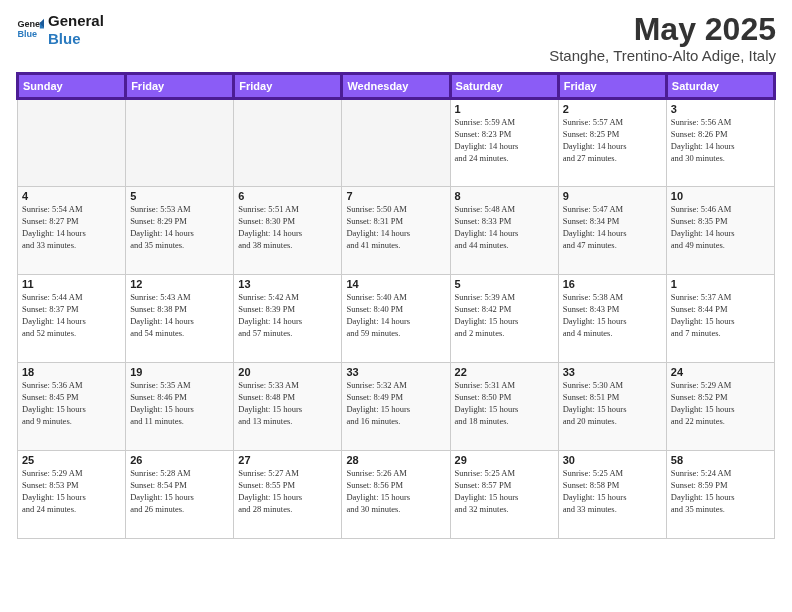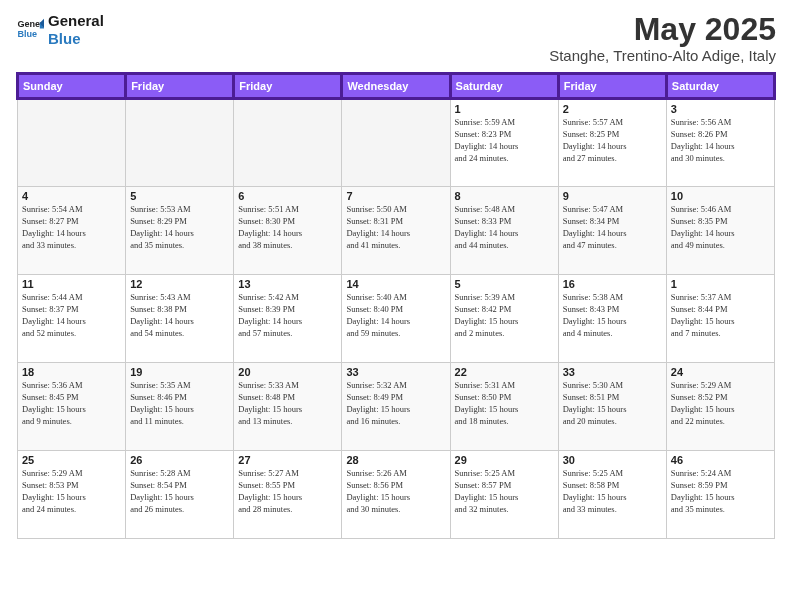--- a/index.html
+++ b/index.html
@@ -257,19 +257,19 @@
           </td>
           <td>
             <div class="day-num">29</div>
             <div class="day-info">Sunrise: 5:25 AM<br>Sunset: 8:57 PM<br>Daylight: 15 hours<br>and 32 minutes.</div>
           </td>
           <td>
             <div class="day-num">30</div>
             <div class="day-info">Sunrise: 5:25 AM<br>Sunset: 8:58 PM<br>Daylight: 15 hours<br>and 33 minutes.</div>
           </td>
           <td>
-            <div class="day-num">46</div>
+            <div class="day-num">58</div>
             <div class="day-info">Sunrise: 5:24 AM<br>Sunset: 8:59 PM<br>Daylight: 15 hours<br>and 35 minutes.</div>
           </td>
         </tr>
       </tbody>
   </table>
 </div>
 
 </body></html>

